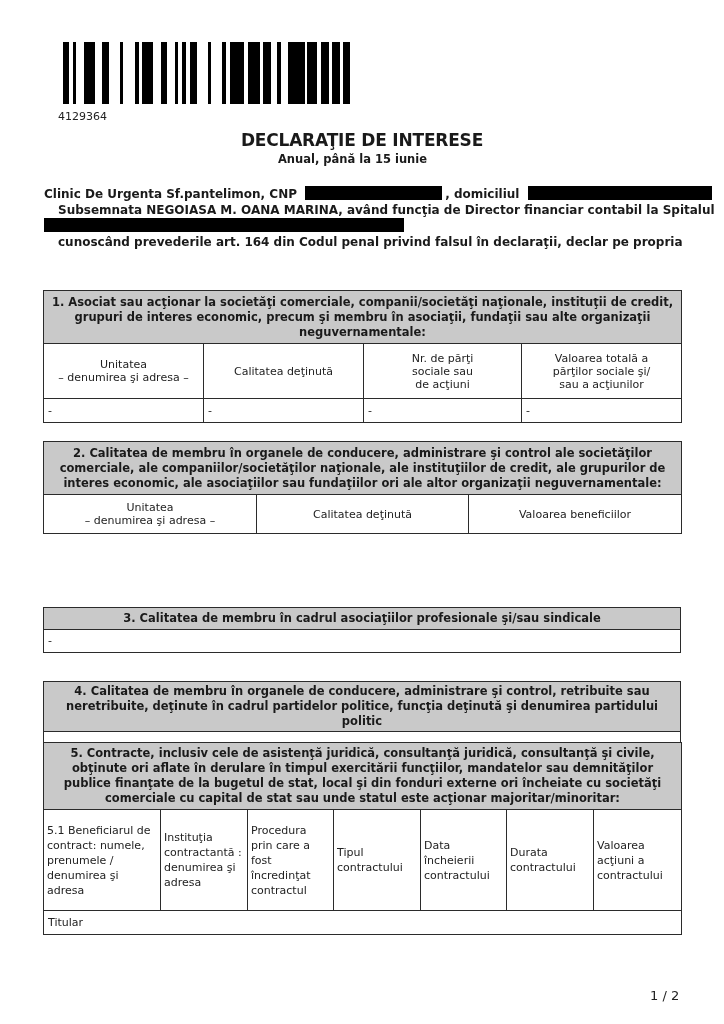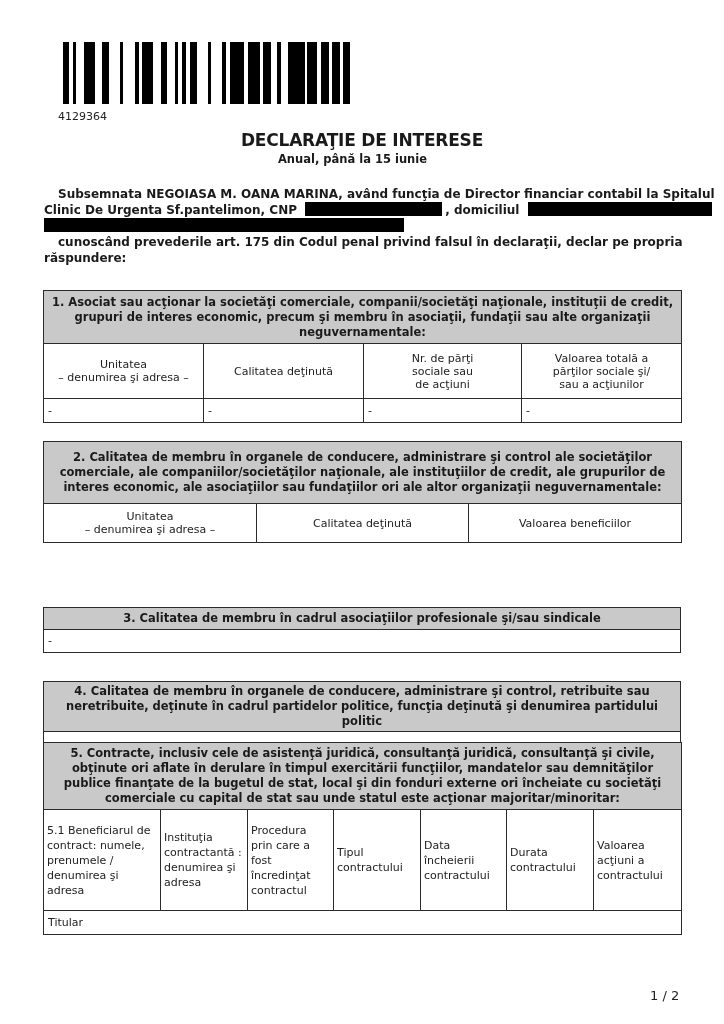--- a/index.html
+++ b/index.html
@@ -48,31 +48,30 @@
     <div class="bar" style="left: 320.7px; width: 8px;"></div>
     <div class="bar" style="left: 332px; width: 8px;"></div>
     <div class="bar" style="left: 342.7px; width: 7.3px;"></div>
   </div>
 <div class="doc-id">4129364</div>
 
 <div class="title">DECLARAŢIE DE INTERESE</div>
 <div class="subtitle">Anual, până la 15 iunie</div>
 
 <div class="intro">
-  <div class="line" style="padding-left:14px;">Subsemnata NEGOIASA M. OANA MARINA, având funcţia de Director financiar contabil la Spitalul</div>
   <div class="line">
     <span>Clinic De Urgenta Sf.pantelimon, CNP</span>
     <span class="redact" style="width:137px;margin-left:4px;"></span><span style="margin-left:3px;">, domiciliul</span>
     <span class="redact" style="width:184px;margin-left:4px;"></span>
   </div>
+  <div class="line" style="padding-left:14px;">Subsemnata NEGOIASA M. OANA MARINA, având funcţia de Director financiar contabil la Spitalul</div>
   <div class="line">
     <span class="redact" style="width:360px;"></span>
   </div>
-  <div class="line" style="padding-left:14px;">cunoscând prevederile art. 175 din Codul penal privind falsul în declaraţii, declar pe propria</div>
-  <div class="line">răspundere:</div>
+  <div class="line" style="padding-left:14px;">cunoscând prevederile art. 164 din Codul penal privind falsul în declaraţii, declar pe propria</div>
 </div>
 
 <table class="sec" style="top:290px;">
   <colgroup>
       <col style="width:160px">
       <col style="width:160px">
       <col style="width:158px">
       <col style="width:160px">
     </colgroup>
   <tbody>
@@ -99,21 +98,21 @@
 </tbody>
   </table>
 
 <table class="sec" style="top:441px;">
   <colgroup>
       <col style="width:213px">
       <col style="width:212px">
       <col style="width:213px">
     </colgroup>
   <tbody>
-      <tr style="height:62px;">
+      <tr style="height:53px;">
         <th colspan="3" class="head">2. Calitatea de membru în organele de conducere, administrare şi control ale societăţilor comerciale, ale companiilor/societăţilor naţionale, ale instituţiilor de credit, ale grupurilor de interes economic, ale asociaţiilor sau fundaţiilor ori ale altor organizaţii neguvernamentale:</th>
       </tr>
   <tr style="height:39px;">
     <td class="colh" style="white-space:pre-line;">Unitatea
 – denumirea şi adresa –</td>
     <td class="colh" style="white-space:pre-line;">Calitatea deţinută</td>
     <td class="colh" style="white-space:pre-line;">Valoarea beneficiilor</td>
   </tr>
 </tbody>
   </table>

